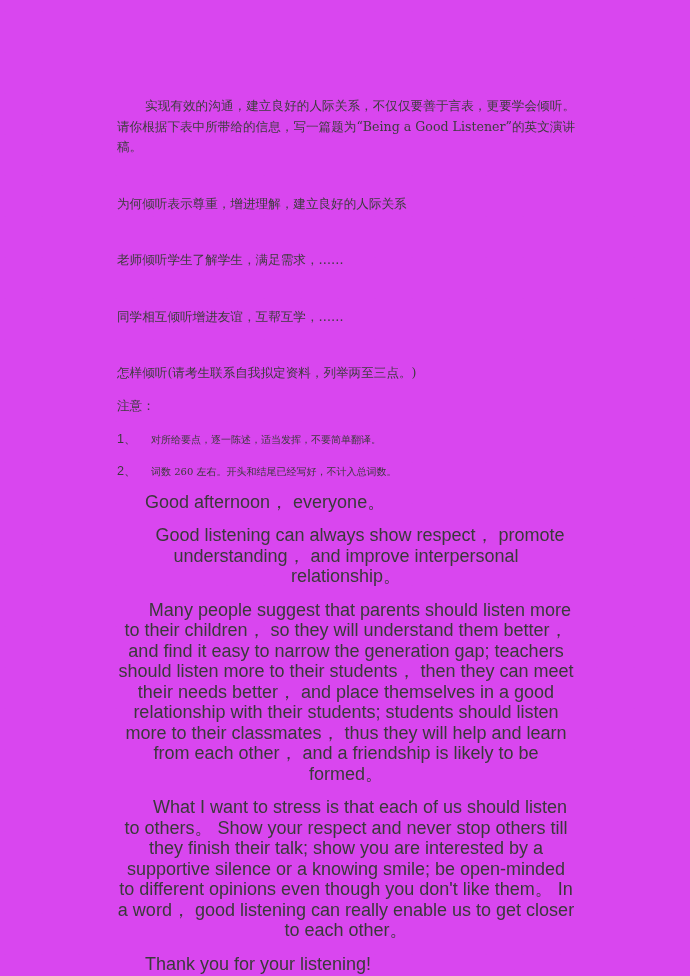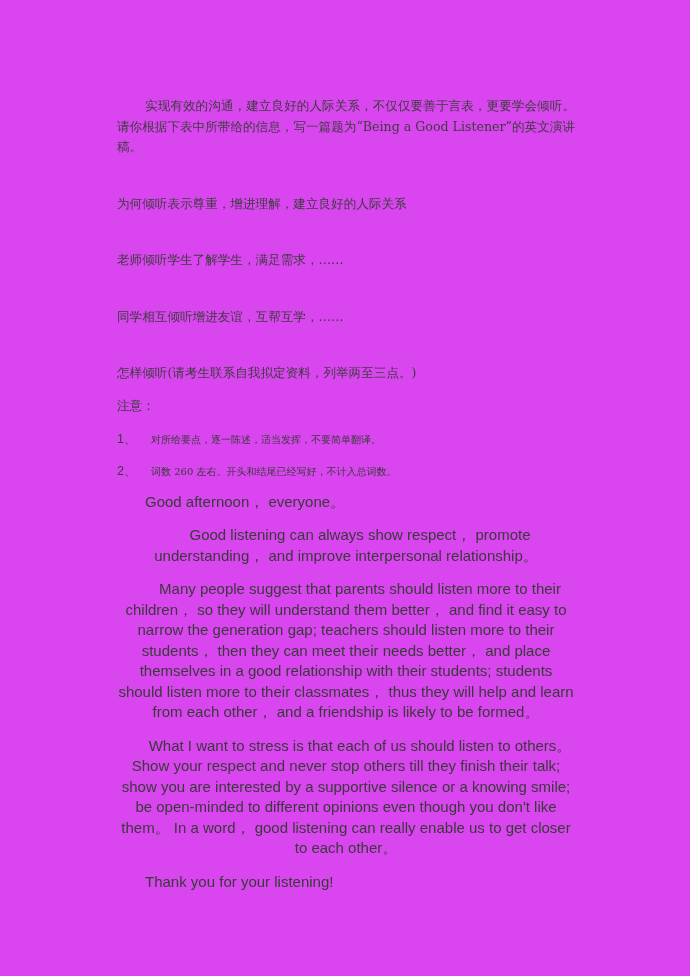--- a/index.html
+++ b/index.html
@@ -42,21 +42,21 @@
     font-family: "DejaVu Serif", "Liberation Serif", serif;
     font-size: 12.6px;
     line-height: 20.5px;
     color: #3d3d3d;
     text-align: justify;
     text-justify: inter-ideograph;
   }
 
   .en {
     font-family: "Liberation Sans", "DejaVu Sans", sans-serif;
-    font-size: 15px;
+    font-size: 18px;
     line-height: 20.5px;
     color: #3a3a3a;
     text-align: left;
   }
 
   .indent {
     text-indent: 28px;
   }
 
   

